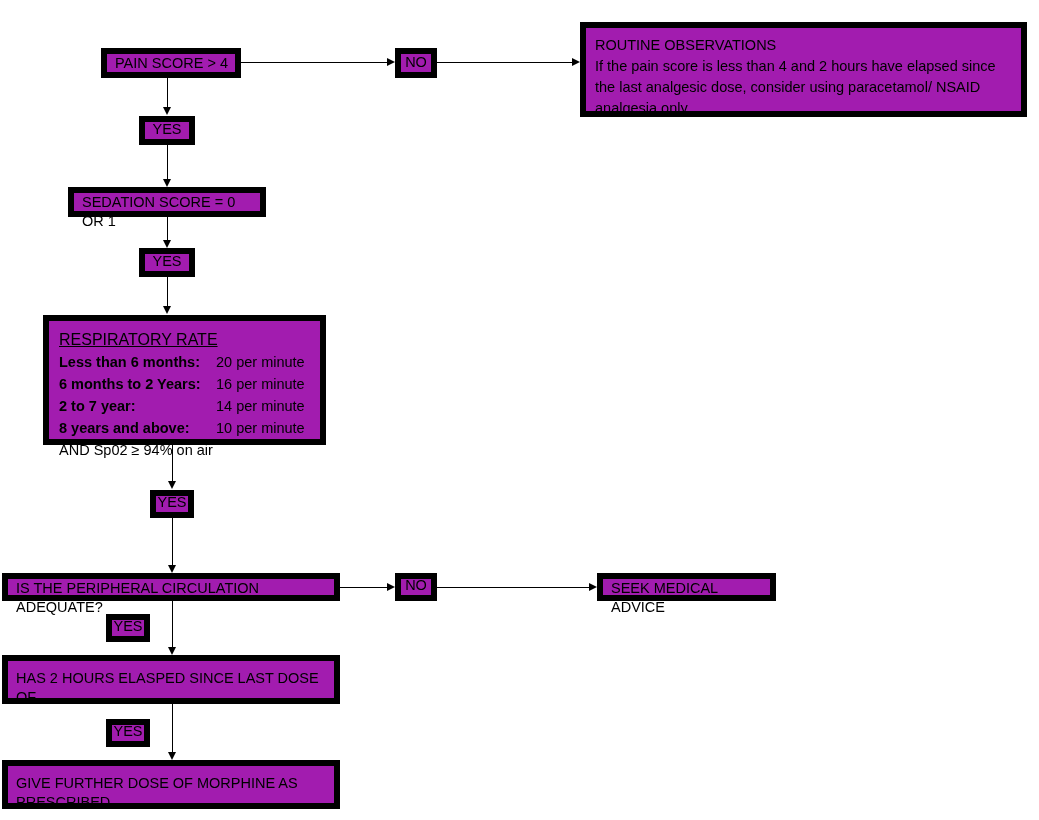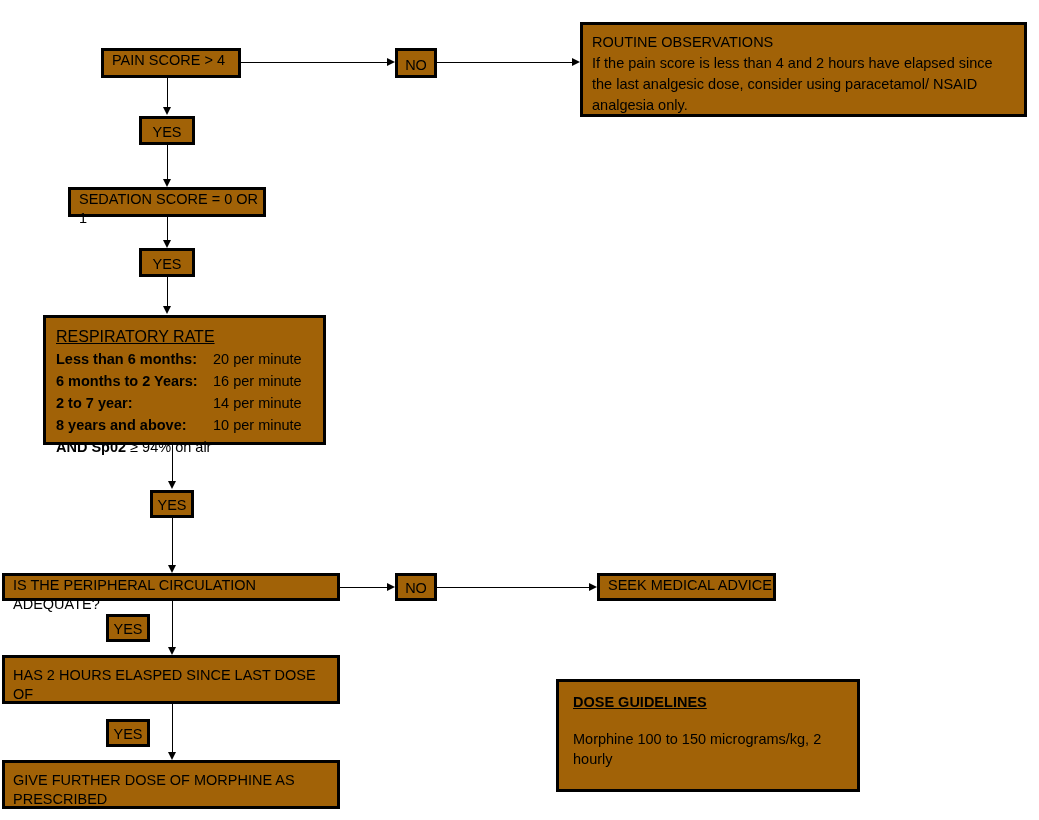--- a/index.html
+++ b/index.html
@@ -14,22 +14,22 @@
   #canvas {
     position: relative;
     width: 1039px;
     height: 820px;
     background: #ffffff;
     overflow: hidden;
   }
   .box {
     position: absolute;
     box-sizing: border-box;
-    border: 3px solid #000000;
-    background: #a16207;
+    border: 6px solid #000000;
+    background: #a21caf;
     font-size: 14.5px;
     line-height: 1.32;
     color: #000000;
     z-index: 3;
   }
   .box-center {
     display: flex;
     align-items: flex-end;
     justify-content: center;
     text-align: center;
@@ -93,21 +93,21 @@
   }
   .rr-val {
     font-weight: normal;
   }
   .rr-lastrow {
     font-size: 14.5px;
     line-height: 1.52;
     white-space: nowrap;
   }
   .rr-lastrow b {
-    font-weight: bold;
+    font-weight: normal;
   }
   
   .obs-title {
     font-size: 14.5px;
     line-height: 1.45;
   }
   .obs-body {
     font-size: 14.5px;
     line-height: 1.45;
   }
@@ -239,18 +239,14 @@
 
   <div class="box box-center" style="left:106px; top:719px; width:44px; height:28px;">
     <span>YES</span>
   </div>
 
   <div class="box box-pad" style="left:2px; top:760px; width:338px; height:49px; padding:8px 0 0 8px;">
     <div>GIVE FURTHER DOSE OF MORPHINE AS</div>
     <div>PRESCRIBED</div>
   </div>
 
-  <div class="box box-pad" style="left:556px; top:679px; width:304px; height:113px; padding:11px 14px;">
-    <div class="dg-title">DOSE GUIDELINES</div>
-    <div class="dg-body">Morphine 100 to 150 micrograms/kg, 2 hourly</div>
-  </div>
 
 </div>
 
 </body></html>

